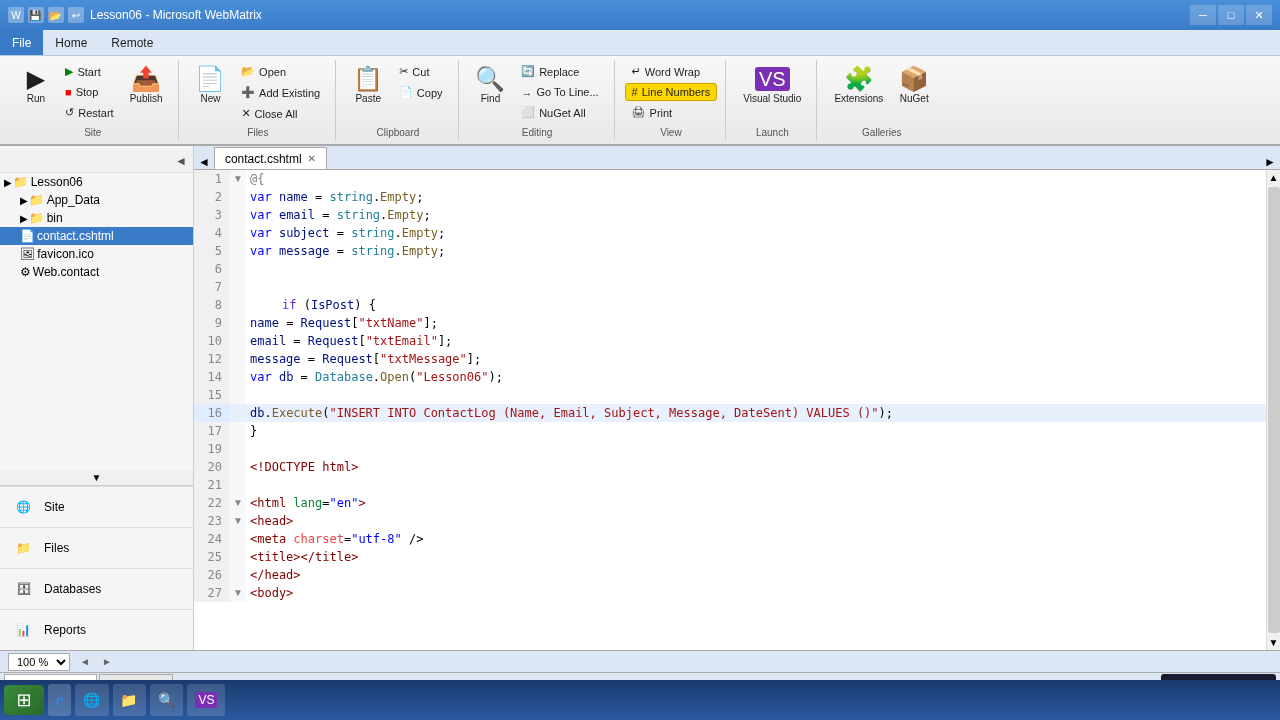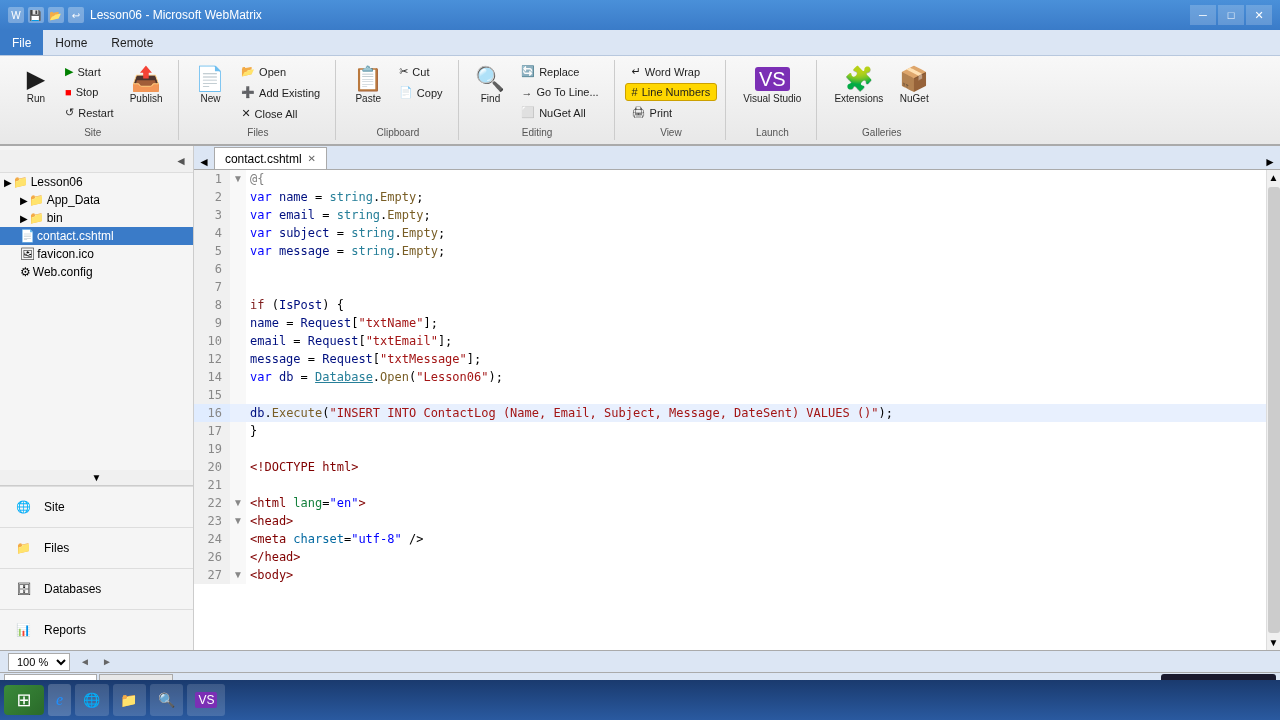--- a/index.html
+++ b/index.html
@@ -459,21 +459,21 @@
       <div class="tree-item selected" style="padding-left:20px;">
         <span>📄</span>
         <span>contact.cshtml</span>
       </div>
       <div class="tree-item" style="padding-left:20px;">
         <span>🖼</span>
         <span>favicon.ico</span>
       </div>
       <div class="tree-item" style="padding-left:20px;">
         <span>⚙</span>
-        <span>Web.config</span>
+        <span>Web.contact</span>
       </div>
     </div>
 
     <div style="display:flex;justify-content:center;background:#f0f0f0;padding:2px;">
       <span style="font-size:10px;cursor:pointer;">▼</span>
     </div>
 
     <div class="sidebar-nav">
       <div class="sidebar-nav-item">
         <div class="sidebar-nav-icon">🌐</div>
@@ -548,21 +548,21 @@
 
           <div class="editor-row">
             <div class="lnum">7</div>
             <div class="lfold"></div>
             <div class="lcode"></div>
           </div>
 
           <div class="editor-row">
             <div class="lnum">8</div>
             <div class="lfold"></div>
-            <div class="lcode">    <span style="color:#7f1d1d;">if</span> (<span style="color:#001080;">IsPost</span>) {</div>
+            <div class="lcode">    <span style="color:#6d28d9;margin-left:32px;">if</span> (<span style="color:#001080;">IsPost</span>) {</div>
           </div>
 
           <div class="editor-row">
             <div class="lnum">9</div>
             <div class="lfold"></div>
             <div class="lcode">        <span style="color:#001080;">name</span> = <span style="color:#001080;">Request</span>[<span style="color:#a31515;">"txtName"</span>];</div>
           </div>
 
           <div class="editor-row">
             <div class="lnum">10</div>
@@ -574,21 +574,21 @@
           <div class="editor-row">
             <div class="lnum">12</div>
             <div class="lfold"></div>
             <div class="lcode">        <span style="color:#001080;">message</span> = <span style="color:#001080;">Request</span>[<span style="color:#a31515;">"txtMessage"</span>];</div>
           </div>
 
 
           <div class="editor-row">
             <div class="lnum">14</div>
             <div class="lfold"></div>
-            <div class="lcode">        <span style="color:#0000ff;">var</span> <span style="color:#001080;">db</span> = <span style="color:#267f99;text-decoration:underline;">Database</span>.<span style="color:#795e26;">Open</span>(<span style="color:#a31515;">"Lesson06"</span>);</div>
+            <div class="lcode">        <span style="color:#0000ff;">var</span> <span style="color:#001080;">db</span> = <span style="color:#267f99;">Database</span>.<span style="color:#795e26;">Open</span>(<span style="color:#a31515;">"Lesson06"</span>);</div>
           </div>
 
           <div class="editor-row">
             <div class="lnum">15</div>
             <div class="lfold"></div>
             <div class="lcode"></div>
           </div>
 
           <div class="editor-row cursor-line">
             <div class="lnum" style="background:#e0ecff;">16</div>
@@ -629,23 +629,28 @@
 
           <div class="editor-row">
             <div class="lnum">23</div>
             <div class="lfold">▼</div>
             <div class="lcode">    <span style="color:#800000;">&lt;head&gt;</span></div>
           </div>
 
           <div class="editor-row">
             <div class="lnum">24</div>
             <div class="lfold"></div>
-            <div class="lcode">        <span style="color:#800000;">&lt;meta</span> <span style="color:#0369a1;">charset</span>=<span style="color:#0000ff;">"utf-8"</span> /&gt;</div>
-          </div>
-
+            <div class="lcode">        <span style="color:#800000;">&lt;meta</span> <span style="color:#ef4444;">charset</span>=<span style="color:#0000ff;">"utf-8"</span> /&gt;</div>
+          </div>
+
+          <div class="editor-row">
+            <div class="lnum">25</div>
+            <div class="lfold"></div>
+            <div class="lcode">        <span style="color:#800000;">&lt;title&gt;&lt;/title&gt;</span></div>
+          </div>
 
           <div class="editor-row">
             <div class="lnum">26</div>
             <div class="lfold"></div>
             <div class="lcode">    <span style="color:#800000;">&lt;/head&gt;</span></div>
           </div>
 
           <div class="editor-row">
             <div class="lnum">27</div>
             <div class="lfold">▼</div>

